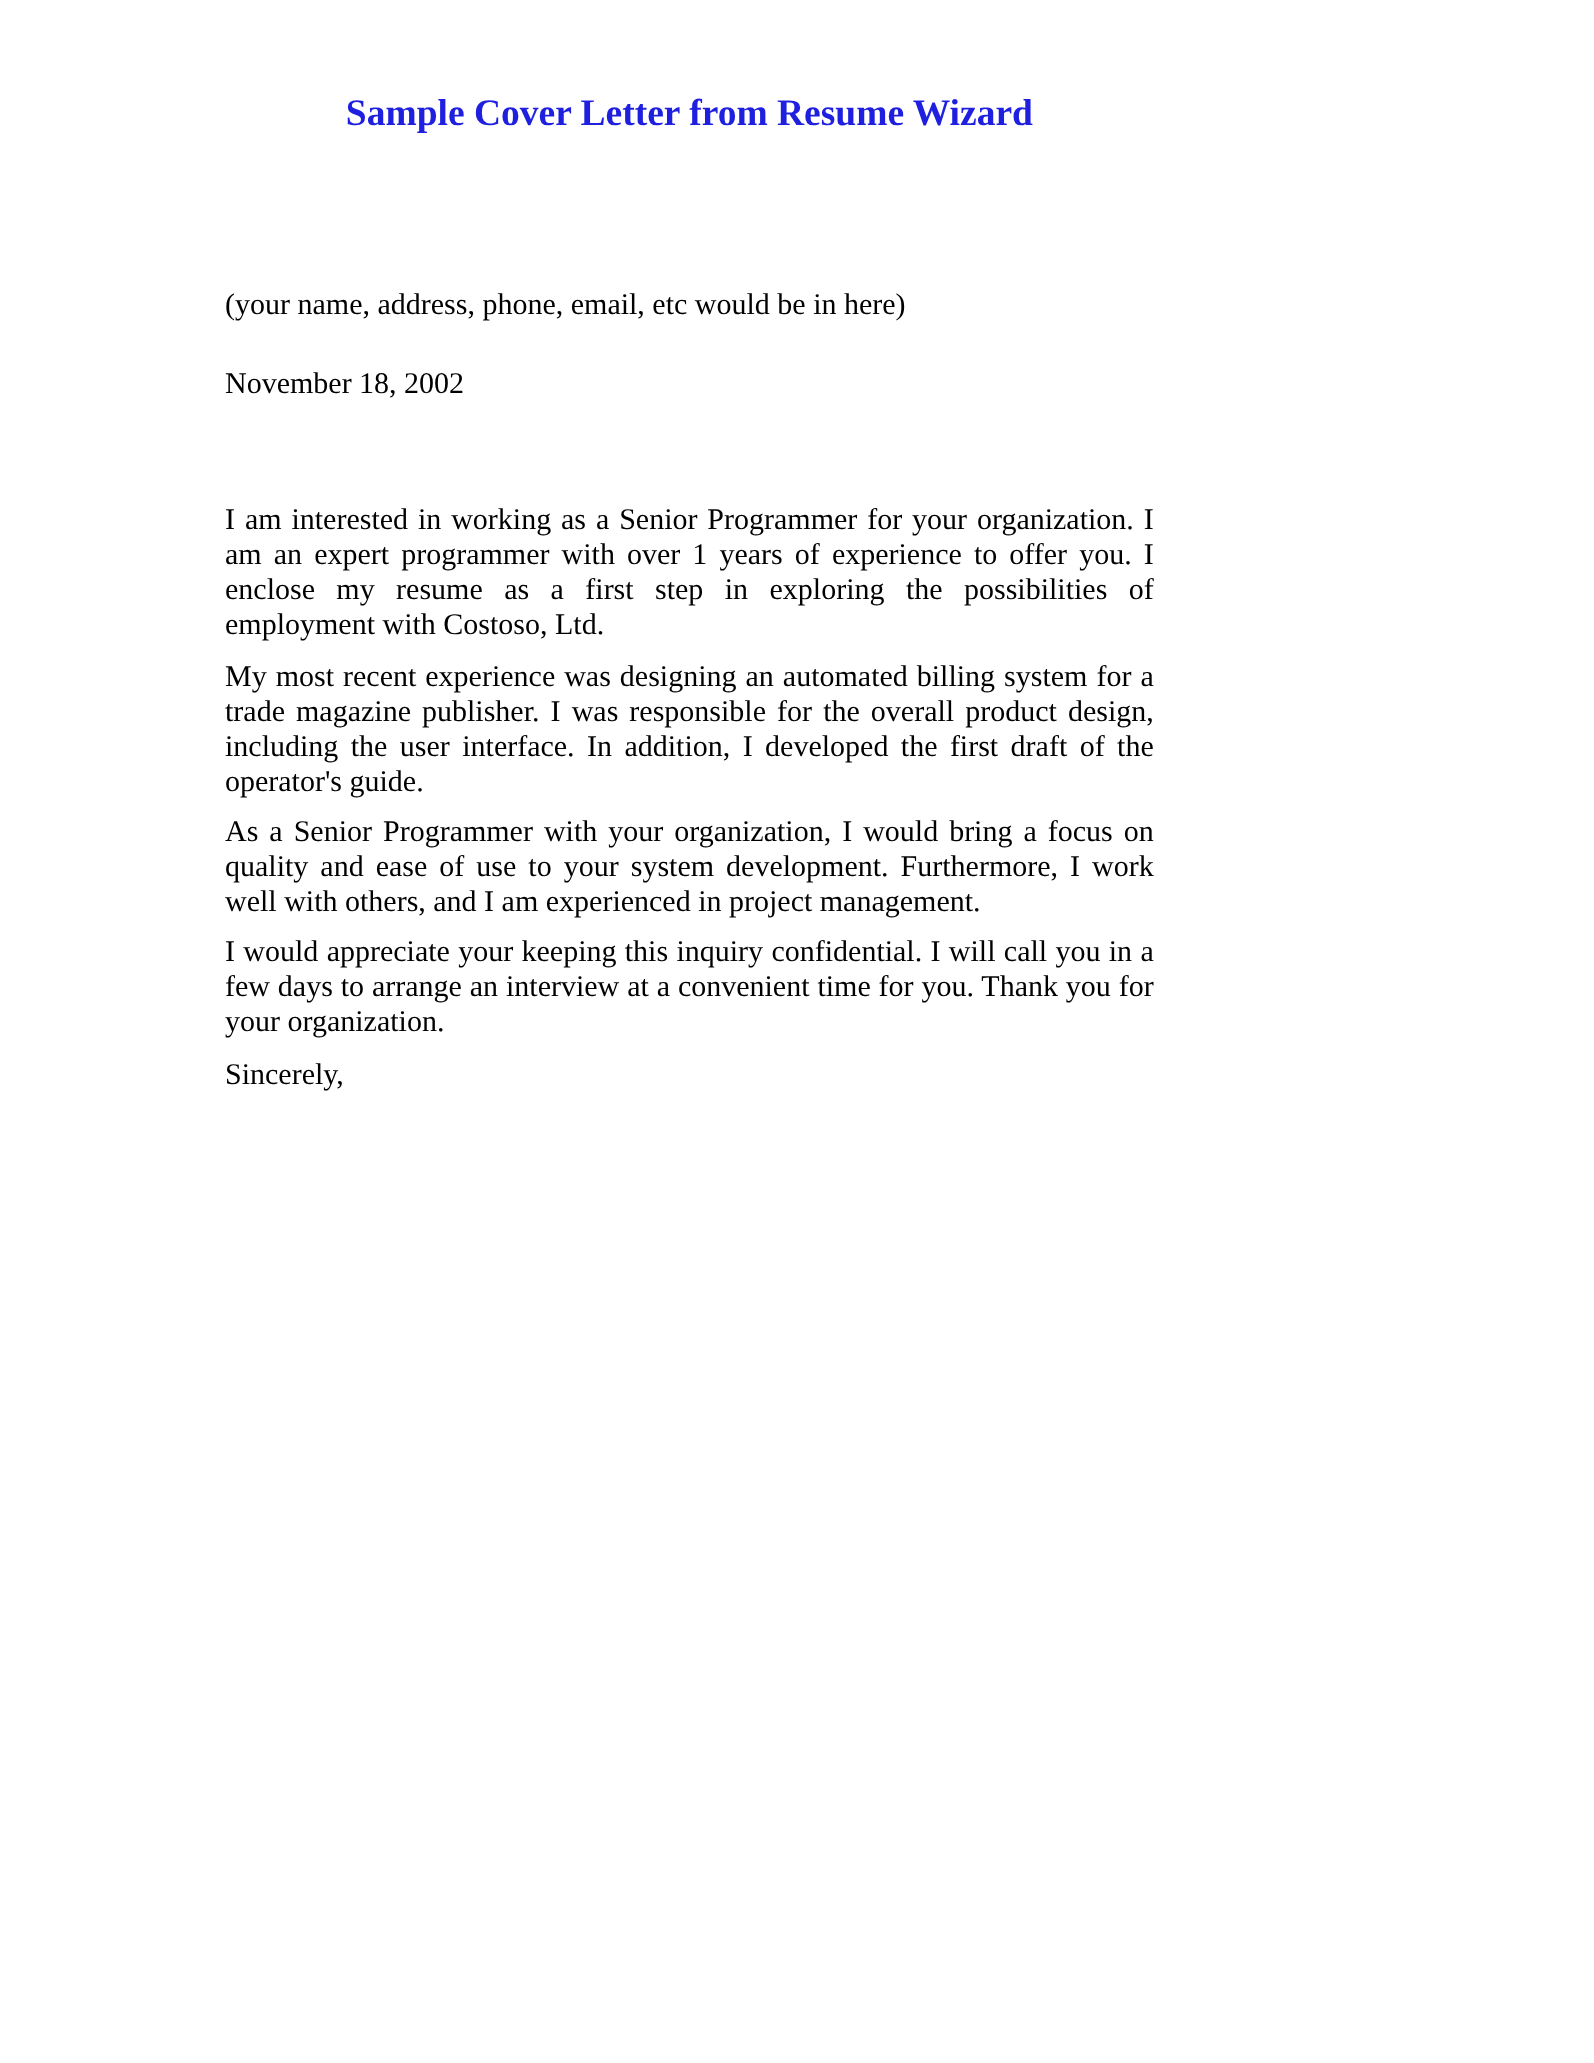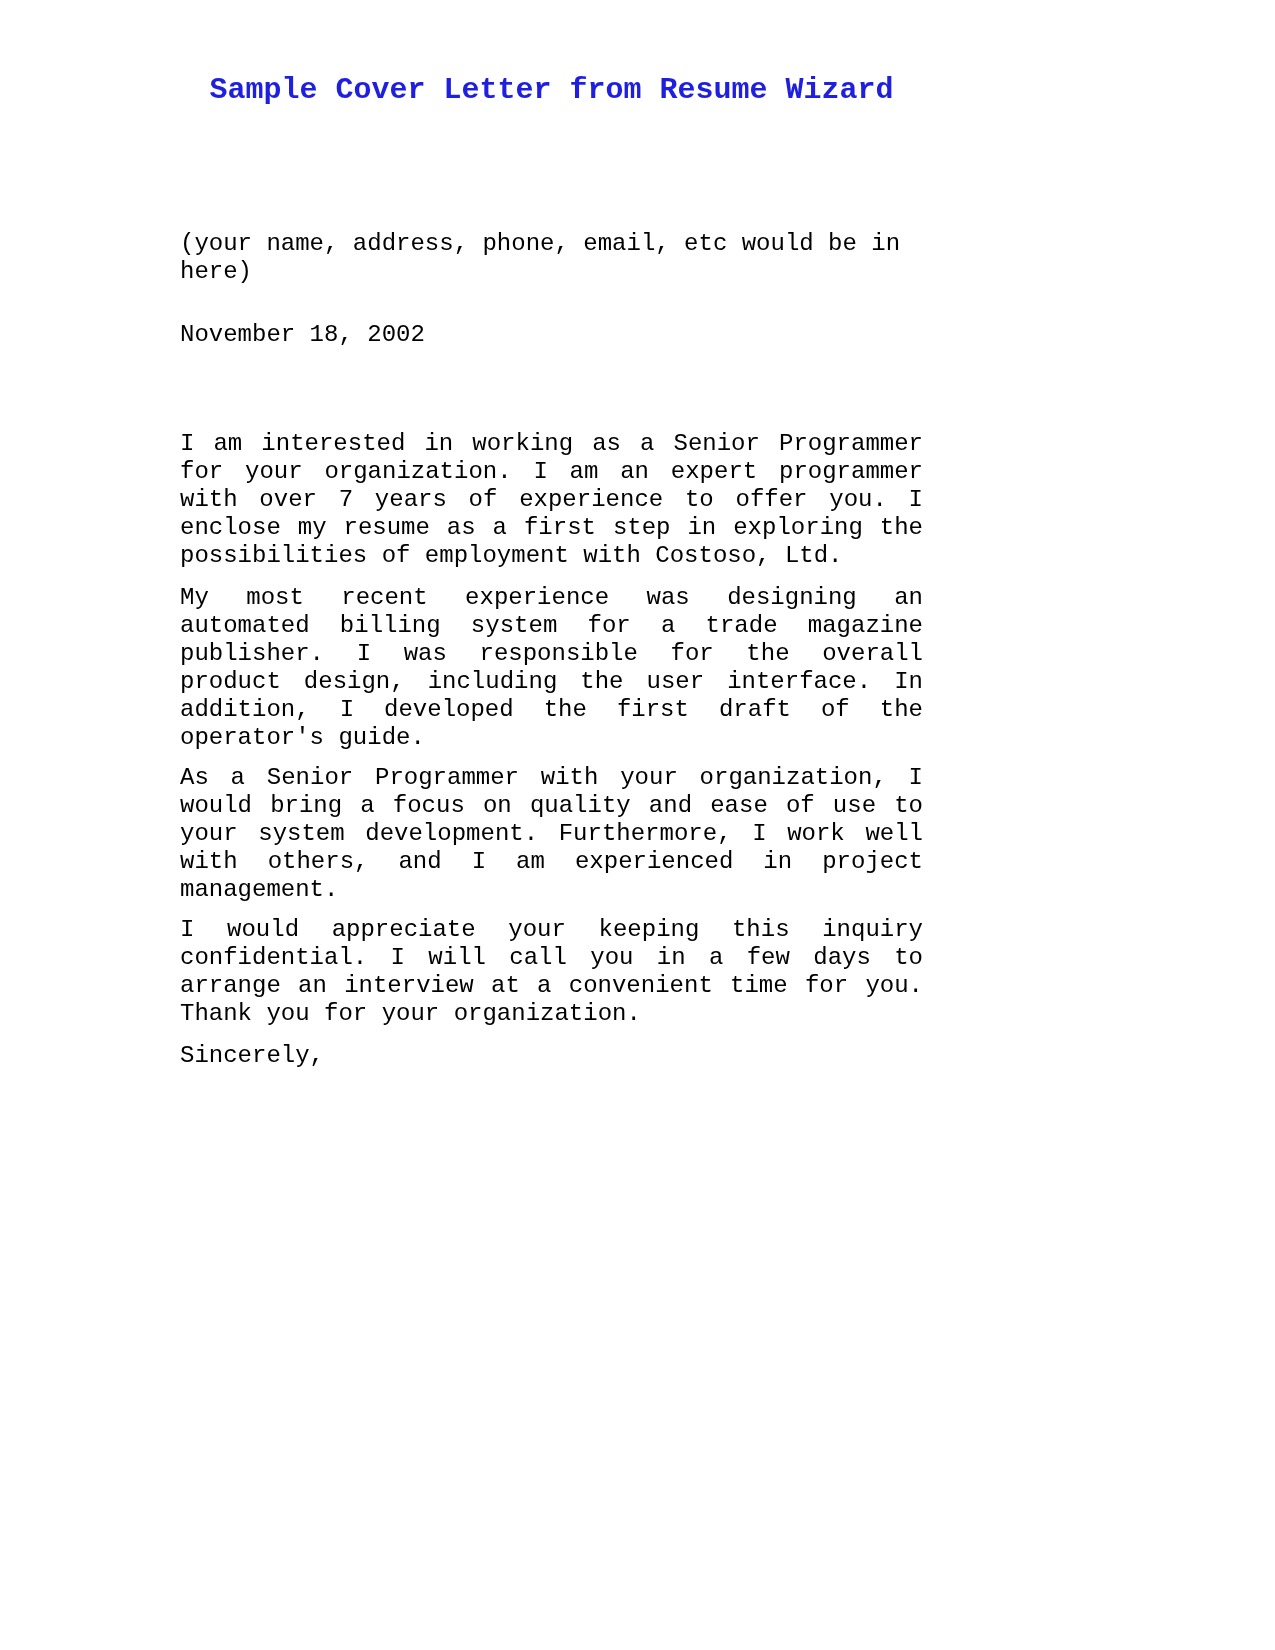--- a/index.html
+++ b/index.html
@@ -5,21 +5,21 @@
   html, body {
     margin: 0;
     padding: 0;
     background: #ffffff;
   }
   .page {
     position: relative;
     width: 1106px;
     height: 1650px;
     background: #ffffff;
-    font-family: Liberation Mono, monospace;
+    font-family: Liberation Serif, serif;
     color: #000000;
     overflow: hidden;
     box-sizing: border-box;
   }
   .content {
     box-sizing: border-box;
     padding: 0 183px 0 180px;
   }
   .doc-title {
     margin: 0;
@@ -56,21 +56,21 @@
 <div class="page">
   <div class="content">
     <h1 class="doc-title">Sample Cover Letter from Resume Wizard</h1>
 
     <p class="line note-1">(your name, address, phone, email, etc would be in here)</p>
 
 
     <p class="line date-line">November 18, 2002</p>
 
 
-    <p class="para para-1">I am interested in working as a Senior Programmer for your organization. I am an expert programmer with over 7 years of experience to offer you. I enclose my resume as a first step in exploring the possibilities of employment with Costoso, Ltd.</p>
+    <p class="para para-1">I am interested in working as a Senior Programmer for your organization. I am an expert programmer with over 1 years of experience to offer you. I enclose my resume as a first step in exploring the possibilities of employment with Costoso, Ltd.</p>
 
     <p class="para para-2">My most recent experience was designing an automated billing system for a trade magazine publisher. I was responsible for the overall product design, including the user interface. In addition, I developed the first draft of the operator's guide.</p>
 
     <p class="para para-3">As a Senior Programmer with your organization, I would bring a focus on quality and ease of use to your system development. Furthermore, I work well with others, and I am experienced in project management.</p>
 
     <p class="para para-4">I would appreciate your keeping this inquiry confidential. I will call you in a few days to arrange an interview at a convenient time for you. Thank you for your organization.</p>
 
     <p class="line closing">Sincerely,</p>
 
   </div>

